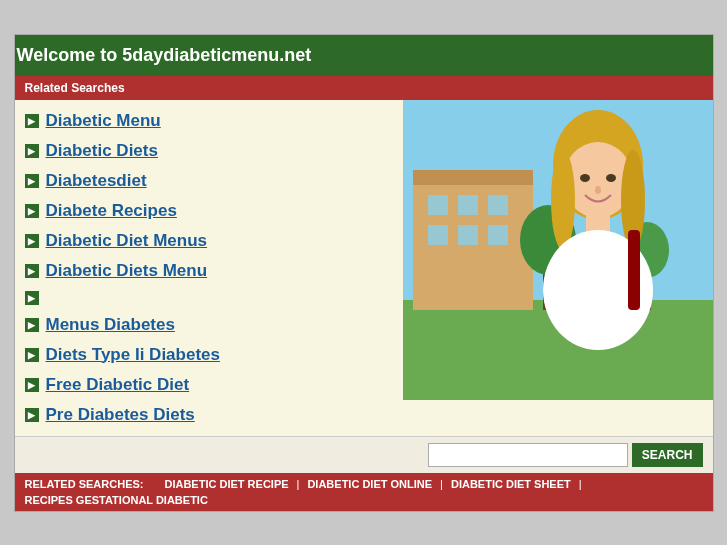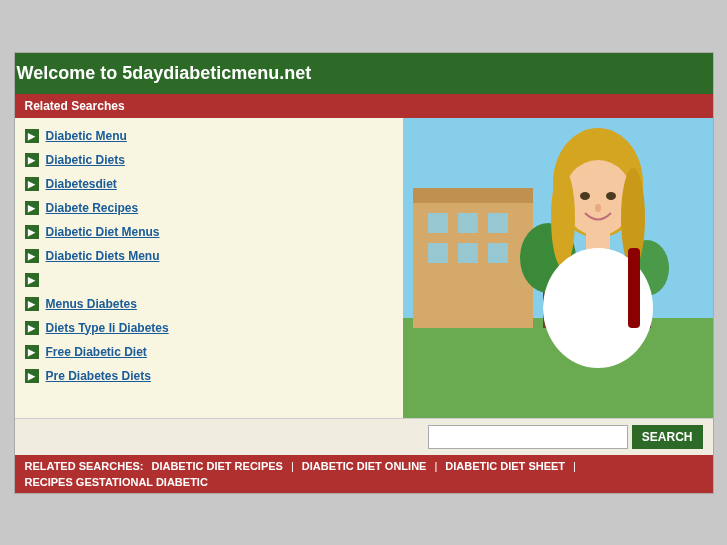--- a/index.html
+++ b/index.html
@@ -52,21 +52,21 @@
       color: #fff;
       font-size: 9px;
       font-weight: bold;
       text-align: center;
       line-height: 14px;
       margin-right: 7px;
       flex-shrink: 0;
     }
     .link-text {
       color: #1a5c9a;
-      font-size: 12px;
+      font-size: 17px;
       font-weight: bold;
       text-decoration: underline;
     }
     .right-panel {
       width: 310px;
       overflow: hidden;
     }
     .right-panel .photo {
       width: 100%;
       height: 300px;
@@ -111,21 +111,21 @@
       color: #fff;
       padding: 5px 10px;
       font-size: 11px;
       display: flex;
       align-items: center;
       flex-wrap: wrap;
       gap: 4px;
     }
     .bottom-bar .label {
       font-weight: bold;
-      margin-right: 4px;
+      margin-right: 17px;
     }
     .bottom-link {
       color: #fff;
       font-weight: bold;
       font-size: 11px;
       text-decoration: none;
       cursor: pointer;
     }
     .separator {
       color: #fff;
@@ -243,21 +243,21 @@
   </div>
 
   <div class="search-bar-row">
     <input class="search-input" type="text" placeholder="" style="">
     <button class="search-button">SEARCH</button>
   </div>
 
   <div class="bottom-bar">
     <span class="label">RELATED SEARCHES:</span>
 
-  <span class="bottom-link">DIABETIC DIET RECIPES</span>
+  <span class="bottom-link">DIABETIC DIET RECIPE</span>
       <span class="separator">|</span>
       <span class="bottom-link">DIABETIC DIET ONLINE</span>
       <span class="separator">|</span>
       <span class="bottom-link">DIABETIC DIET SHEET</span>
       <span class="separator">|</span>
       <span class="bottom-link">RECIPES GESTATIONAL DIABETIC</span>
     </div>
 </div>
 
 </body></html>

